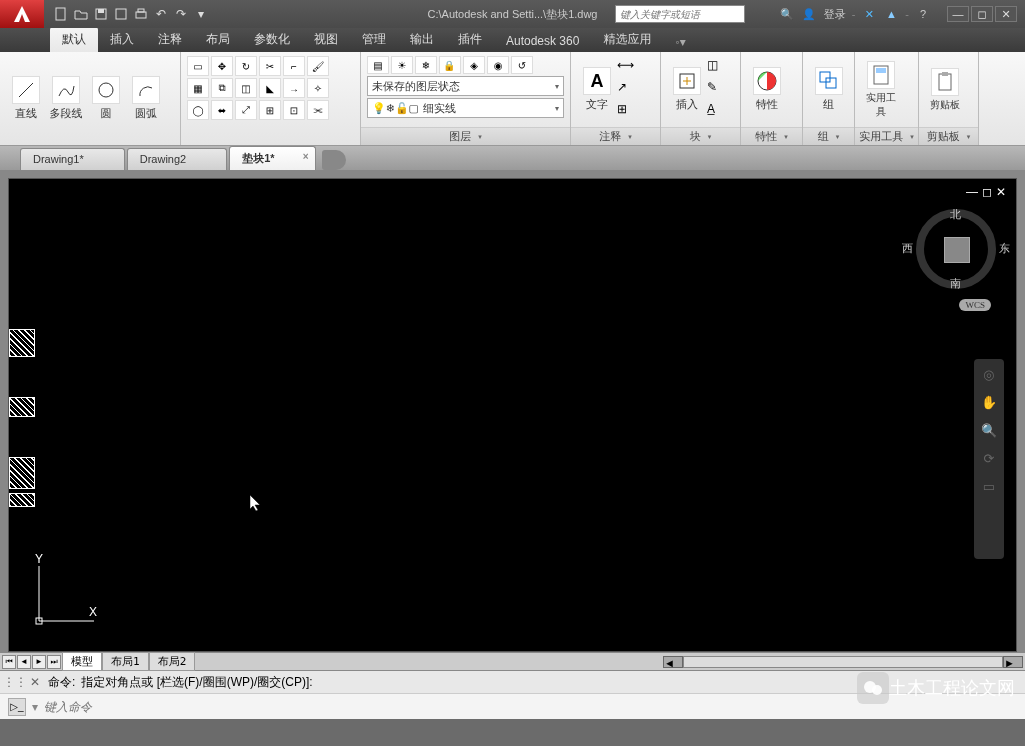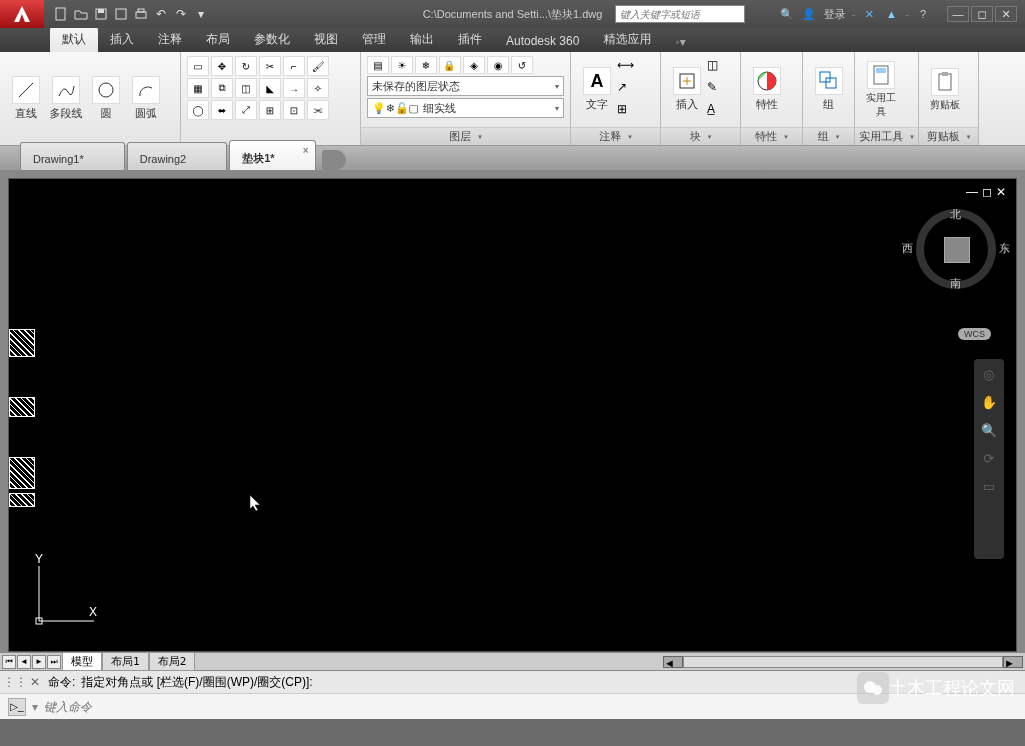--- a/index.html
+++ b/index.html
@@ -33,36 +33,36 @@
 .bigbtn { width:40px; display:flex; flex-direction:column; align-items:center; gap:2px; cursor:pointer; padding:2px;}
 .bigbtn .ic{ width:28px; height:28px; border:1px solid #ddd; display:flex; align-items:center; justify-content:center; background:#fff;}
 .bigbtn .lbl{ font-size:11px; color:#333; text-align:center;}
 .smgrid .sm, .smrow .sm { border:1px solid #ddd; background:#fff; display:flex; align-items:center; justify-content:center; cursor:pointer; font-size:10px;}
 .smrow { display:flex; gap:2px;}
 .combo { height:20px; background:#fff; border:1px solid #aaa; display:flex; align-items:center; padding:0 4px; font-size:11px; color:#333; cursor:pointer; position:relative;}
 .combo::after{ content:"▾"; position:absolute; right:4px; color:#666; font-size:8px;}
 
 
 .doctabs { height:24px; background:linear-gradient(#b8b8b8,#9a9a9a); display:flex; align-items:flex-end; padding-left:20px; gap:0;}
-.doctab { padding:10px 40px 4px 12px; background:linear-gradient(#e8e8e8,#d0d0d0); border:1px solid #888; border-bottom:none; font-size:11px; font-family:monospace; color:#333; cursor:pointer; border-radius:3px 3px 0 0; margin-right:2px; position:relative;}
+.doctab { padding:4px 40px 4px 12px; background:linear-gradient(#e8e8e8,#d0d0d0); border:1px solid #888; border-bottom:none; font-size:11px; font-family:monospace; color:#333; cursor:pointer; border-radius:3px 3px 0 0; margin-right:2px; position:relative;}
 .doctab.active{ background:linear-gradient(#fff,#f0f0f0); font-weight:bold;}
 .doctab .x{ position:absolute; right:6px; top:4px; color:#888; font-size:10px;}
 .doctab-add{ width:24px; height:20px; background:#888; border-radius:3px 10px 10px 3px; cursor:pointer; margin-left:4px;}
 
 
 .canvas-wrap { position:relative; height: 482px; background:#888; padding:8px 8px 0 8px;}
 .canvas { width:100%; height:100%; background:#000; position:relative; border:1px solid #555;}
 .canvas .vp-ctrl{ position:absolute; top:6px; right:10px; display:flex; gap:4px; color:#fff;}
 .canvas .vp-ctrl span{cursor:pointer; font-size:12px;}
 .viewcube{ position:absolute; top:30px; right:20px; width:80px; height:80px; color:#ccc; font-size:11px;}
 .viewcube .ring{ position:absolute; inset:0; border:8px solid #333; border-radius:50%;}
 .viewcube .face{ position:absolute; top:28px; left:28px; width:26px; height:26px; background:#888; border:1px solid #aaa;}
 .viewcube .n{position:absolute; top:-2px; left:34px;} .viewcube .s{position:absolute; bottom:-2px; left:34px;}
 .viewcube .e{position:absolute; right:-14px; top:32px;} .viewcube .w{position:absolute; left:-14px; top:32px;}
-.wcs{ position:absolute; top:120px; right:25px; background:#aaa; color:#333; font-size:9px; padding:1px 6px; border-radius:6px; font-family:Liberation Sans, sans-serif;margin-top:29px;}
+.wcs{ position:absolute; top:120px; right:25px; background:#aaa; color:#333; font-size:9px; padding:1px 6px; border-radius:6px; font-family:Liberation Serif, serif;}
 .navbar{ position:absolute; right:12px; top:180px; width:30px; height:200px; background:rgba(80,80,80,.6); border-radius:4px; display:flex; flex-direction:column; align-items:center; padding:6px 0; gap:10px;}
 .navbar div{ width:18px; height:18px; color:#666; cursor:pointer; display:flex; align-items:center; justify-content:center; font-size:13px;}
 .ucs{ position:absolute; bottom:20px; left:20px; color:#fff; font-family:monospace;}
 .ucs svg{ overflow:visible;}
 .cursor{ position:absolute; top:315px; left:240px; color:#fff; font-size:16px;}
 .leftshapes{ position:absolute; left:0; top:150px; width:26px;}
 .leftshapes div{ height:28px; border:1px solid #fff; margin-bottom:40px; background:repeating-linear-gradient(45deg,#fff 0 1px, transparent 1px 4px);}
 
 
 .bottomtabs{ height:18px; background:#ccc; display:flex; align-items:center; font-size:11px; border-top:1px solid #888; padding:0 2px;}
@@ -120,21 +120,21 @@
     <div class="qat-btn">
         <svg width="14" height="14">
           <rect x="2" y="5" width="10" height="6" fill="none" stroke="#ddd"></rect>
           <rect x="4" y="2" width="6" height="3" fill="none" stroke="#ddd"></rect>
         </svg>
       </div>
     <div class="qat-btn">↶</div>
     <div class="qat-btn">↷</div>
     <div class="qat-btn">▾</div>
   </div>
-  <div class="title-text">C:\Documents and Setti...\垫块1.dwg</div>
+  <div class="title-text">C:\Autodesk and Setti...\垫块1.dwg</div>
   <input class="search-box" placeholder="键入关键字或短语" style="">
   <div class="title-right">
     <div class="icn">🔍</div>
     <div class="icn">👤</div>
     <span>登录</span>
     <span style="color:#888">-</span>
     <div class="icn" style="color:#5bf">✕</div>
     <div class="icn" style="color:#8cf">▲</div>
     <span style="color:#888">-</span>
     <div class="icn">?</div>

